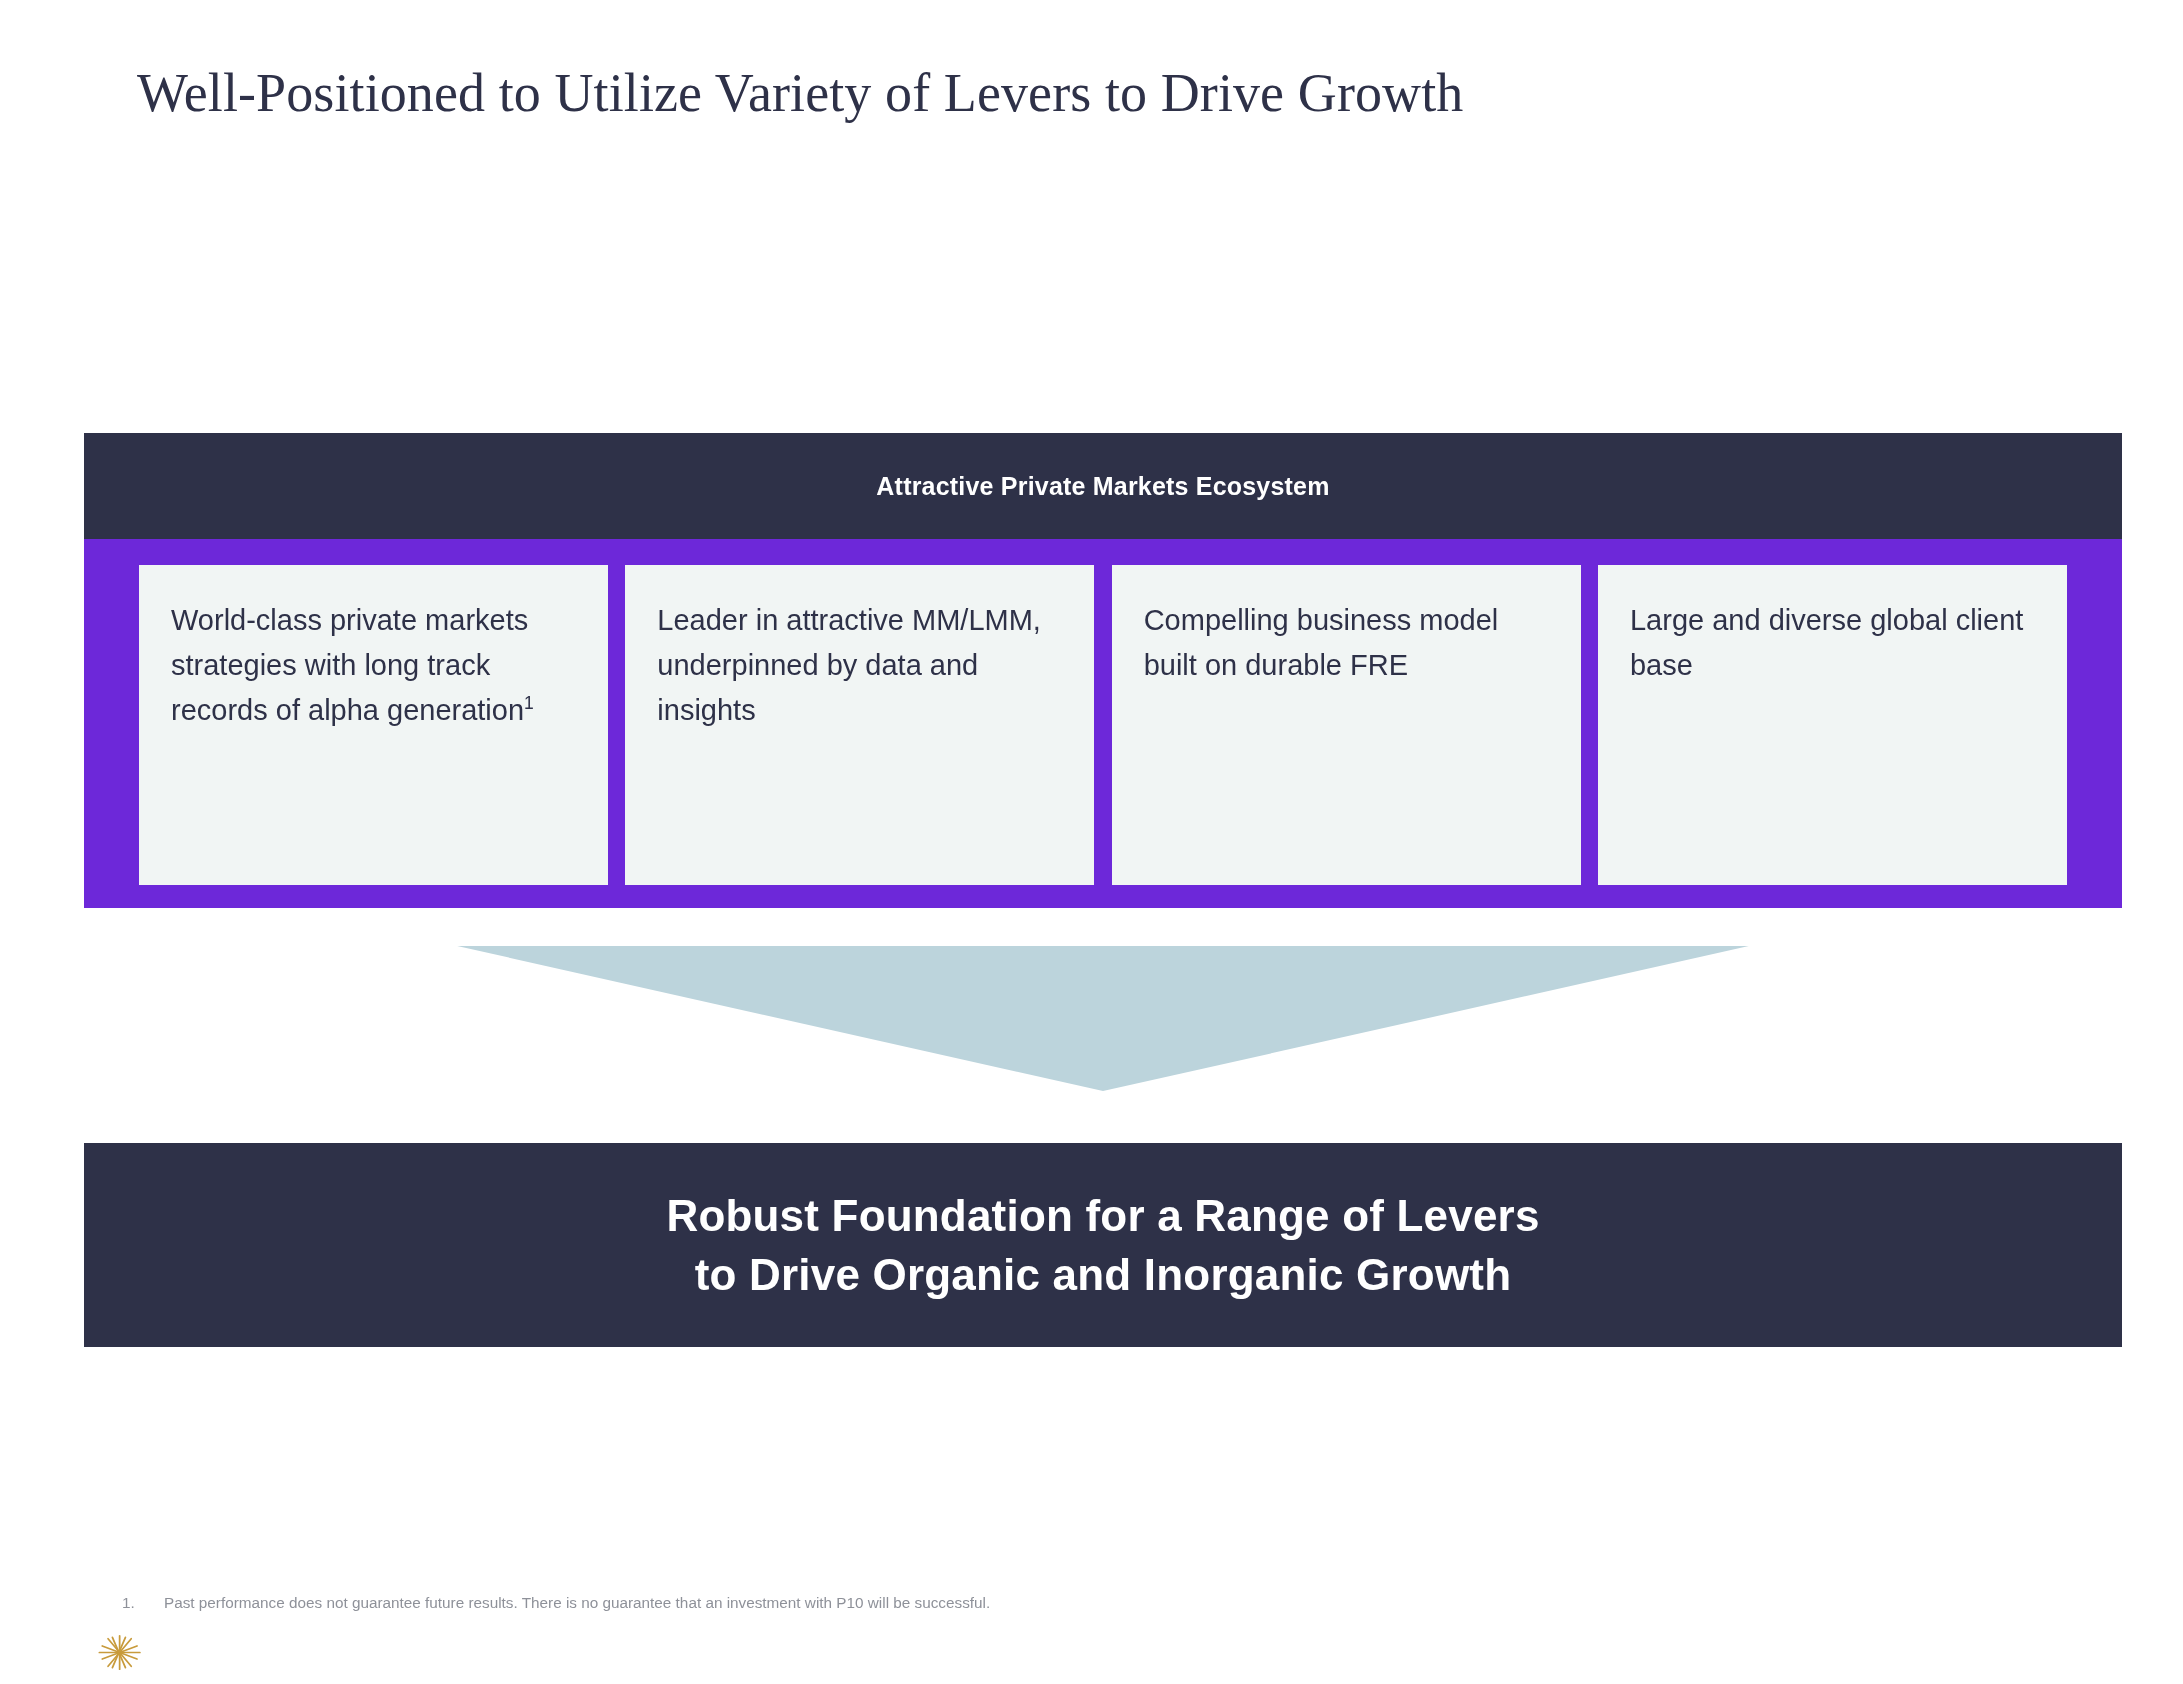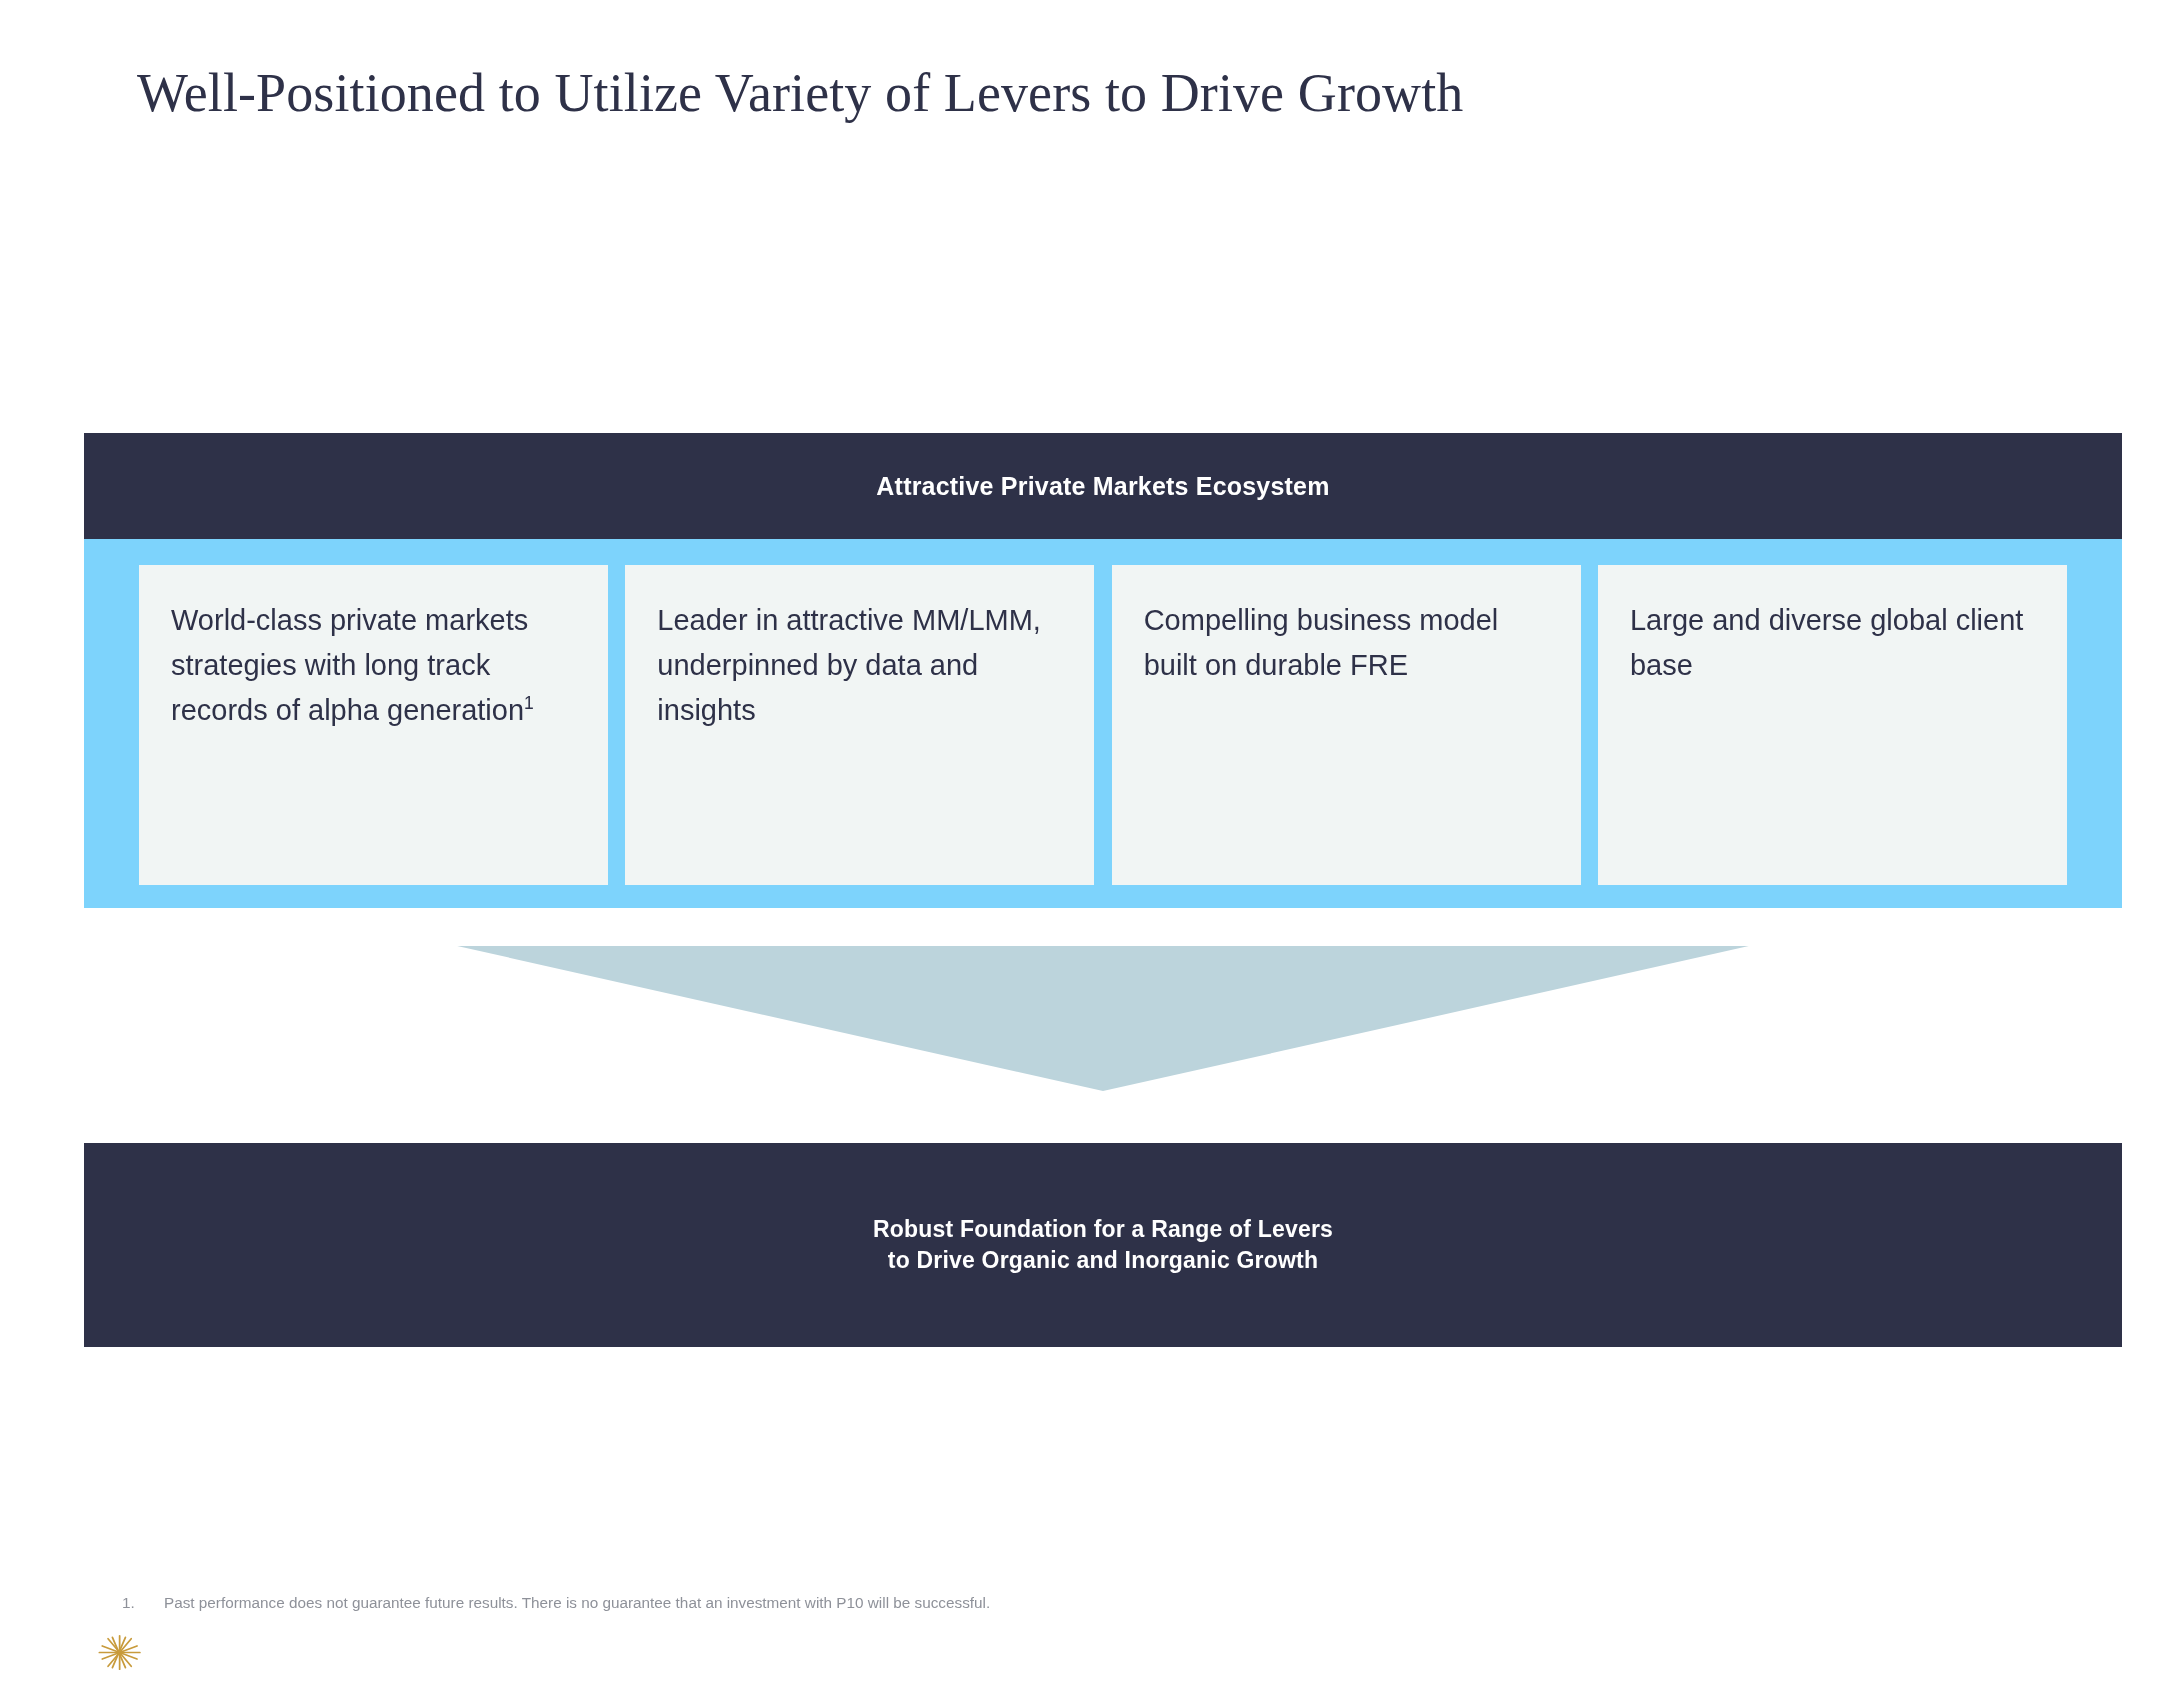--- a/index.html
+++ b/index.html
@@ -52,21 +52,21 @@
     justify-content: center;
   }
   .ecosystem-header-text {
     color: #ffffff;
     font-size: 25px;
     font-weight: bold;
     letter-spacing: 0.2px;
   }
 
   .ecosystem-body {
-    background: #7dd3fc;
+    background: #6d28d9;
     padding: 26px 0 23px 0;
     display: flex;
     justify-content: space-between;
     padding-left: 55px;
     padding-right: 55px;
     box-sizing: border-box;
   }
 
   .eco-card {
     background: #f1f5f4;
@@ -107,21 +107,21 @@
     width: 2038px;
     height: 204px;
     background: #2e3148;
     display: flex;
     flex-direction: column;
     align-items: center;
     justify-content: center;
   }
   .foundation-line {
     color: #ffffff;
-    font-size: 23px;
+    font-size: 44px;
     font-weight: bold;
     line-height: 1.35;
     text-align: center;
     letter-spacing: 0.2px;
   }
 
   
   .footnote {
     position: absolute;
     left: 122px;

